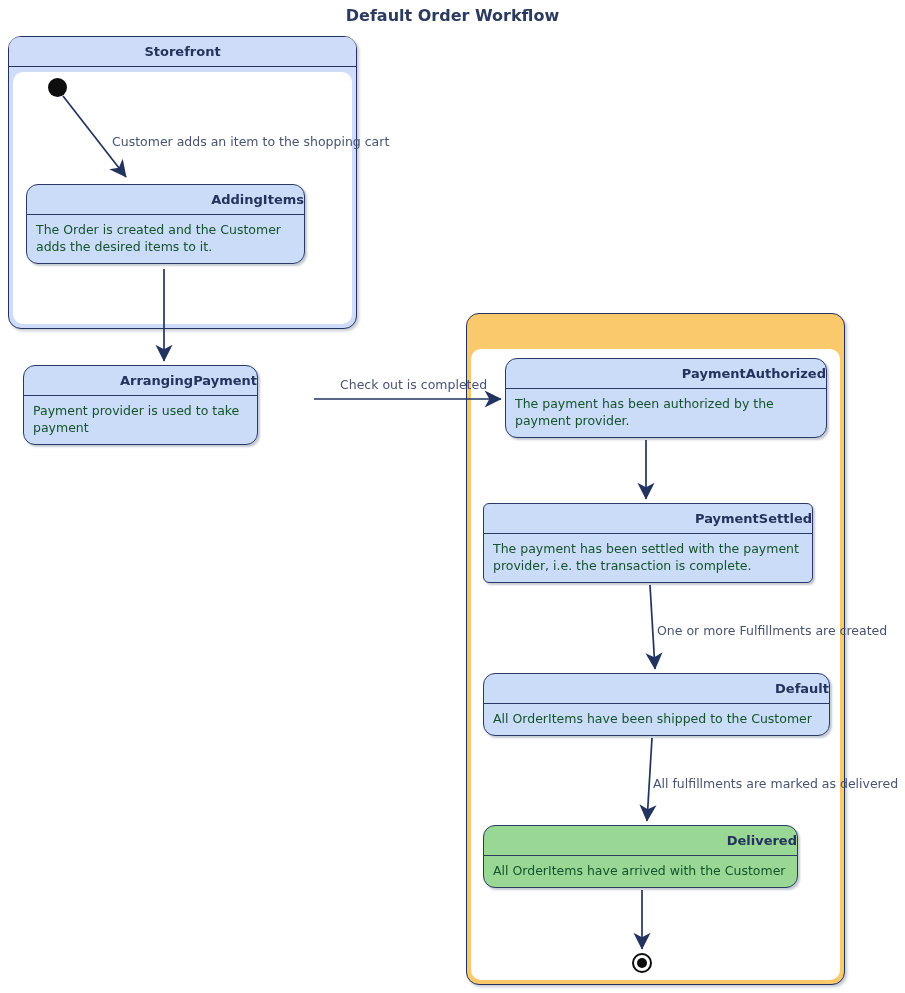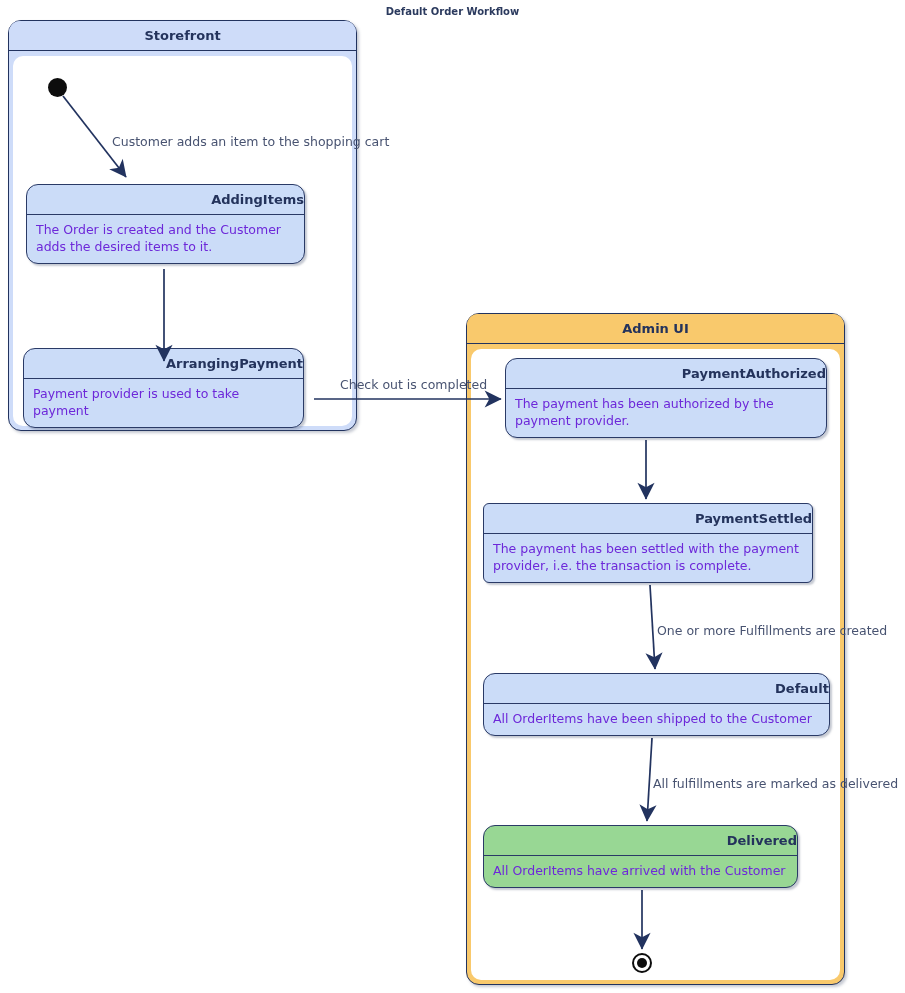--- a/index.html
+++ b/index.html
@@ -5,21 +5,21 @@
   * { margin: 0; padding: 0; box-sizing: border-box; }
   html, body { background: #ffffff; }
   body {
     font-family: "DejaVu Sans", "Liberation Sans", sans-serif;
     width: 905px; height: 993px; position: relative; overflow: hidden;
   }
   .canvas { position: absolute; left: 0; top: 0; width: 905px; height: 993px; background: #ffffff; }
 
   .diagram-title {
     position: absolute; left: 0; top: 6px; width: 905px;
-    text-align: center; font-size: 10px; font-weight: bold; color: #2b3a5e;
+    text-align: center; font-size: 16px; font-weight: bold; color: #2b3a5e;
   }
 
   
   .container {
     position: absolute; border: 1.5px solid #22335f; border-radius: 13px;
     box-shadow: 2px 2px 3px rgba(90,100,125,0.35); z-index: 1;
   }
   .container-header {
     position: absolute; left: 0; right: 0; top: 0; height: 30px;
     border-bottom: 1.5px solid #22335f; border-radius: 11px 11px 0 0;
@@ -40,21 +40,21 @@
     position: absolute; border: 1.5px solid #2a3a66; border-radius: 12px;
     background: #cbdcf8; z-index: 3;
     box-shadow: 2px 2px 2px rgba(90,100,125,0.35);
   }
   .state-title {
     height: 30px; line-height: 30px; text-align: right;
     font-size: 13px; font-weight: bold; color: #24335c;
     border-bottom: 1.5px solid #2a3a66;
   }
   .state-desc {
-    padding: 6px 5px 8px 9px; font-size: 12.5px; line-height: 17px; color: #6d28d9;
+    padding: 6px 5px 8px 9px; font-size: 12.5px; line-height: 17px; color: #14532d;
   }
   .state.green { background: #98d794; }
 
   
   .initial-marker {
     position: absolute; width: 19px; height: 19px; border-radius: 50%;
     background: #0d0d0d; z-index: 6;
   }
   .final-marker {
     position: absolute; width: 20px; height: 20px; border-radius: 50%;
@@ -71,42 +71,39 @@
     position: absolute; font-size: 12.5px; color: #485371; white-space: nowrap; z-index: 5;
   }
 </style>
 </head>
 <body>
 
 <div class="canvas">
 
   <div class="diagram-title">Default Order Workflow</div>
 
-  <div class="container storefront" style="left:8px; top:20px; width:349px; height:411px;">
+  <div class="container storefront" style="left:8px; top:36px; width:349px; height:293px;">
     <div class="container-header">
       <span>Storefront</span>
     </div>
     <div class="container-inner"></div>
   </div>
 
   <div class="container admin" style="left:466px; top:313px; width:379px; height:672px;">
-    <div class="container-header">
-      <span>Admin UI</span>
-    </div>
     <div class="container-inner"></div>
   </div>
 
   <div class="initial-marker" style="left:48px; top:78px;"></div>
 
   <div class="state" style="left:26px; top:184px; width:279px;">
     <div class="state-title">AddingItems</div>
     <div class="state-desc">The Order is created and the Customer adds the desired items to it.</div>
   </div>
 
-  <div class="state" style="left:23px; top:348px; width:281px;">
+  <div class="state" style="left:23px; top:365px; width:235px;">
     <div class="state-title">ArrangingPayment</div>
     <div class="state-desc">Payment provider is used to take payment</div>
   </div>
 
   <div class="state" style="left:505px; top:358px; width:322px;">
     <div class="state-title">PaymentAuthorized</div>
     <div class="state-desc">The payment has been authorized by the payment provider.</div>
   </div>
 
   <div class="state" style="left:483px; top:503px; width:330px;border-radius:6px;">

